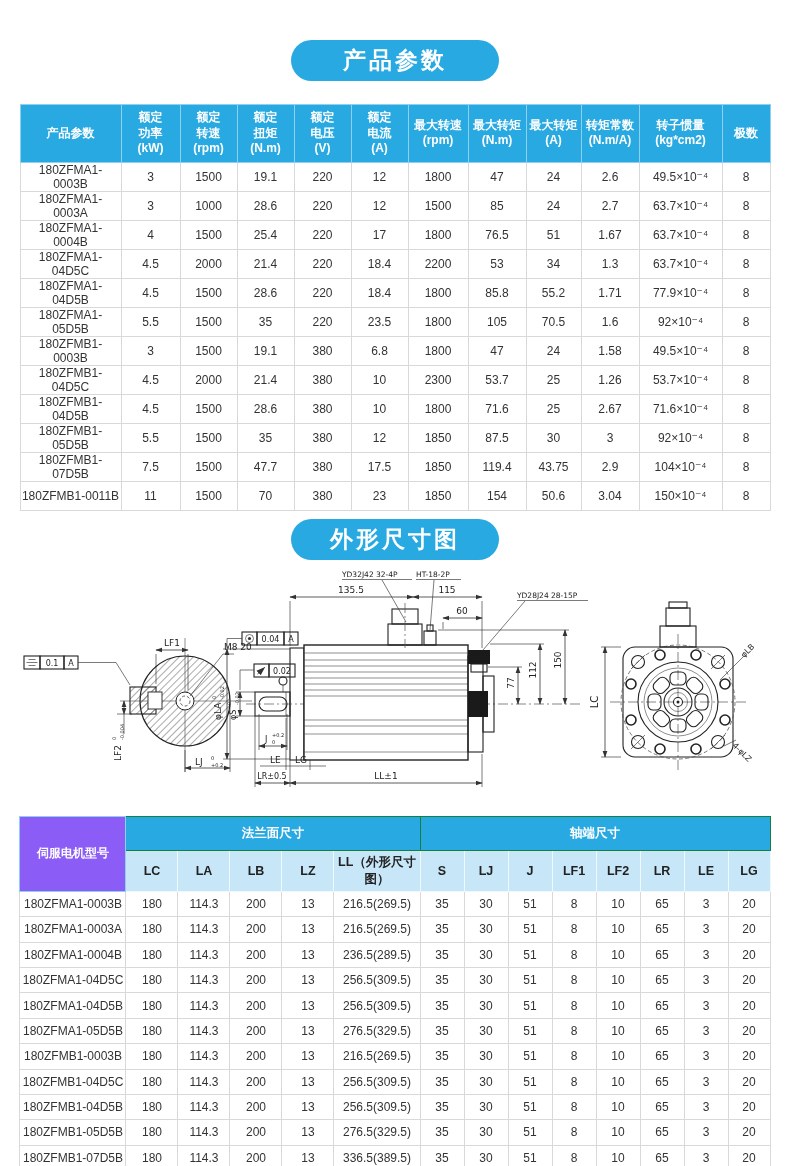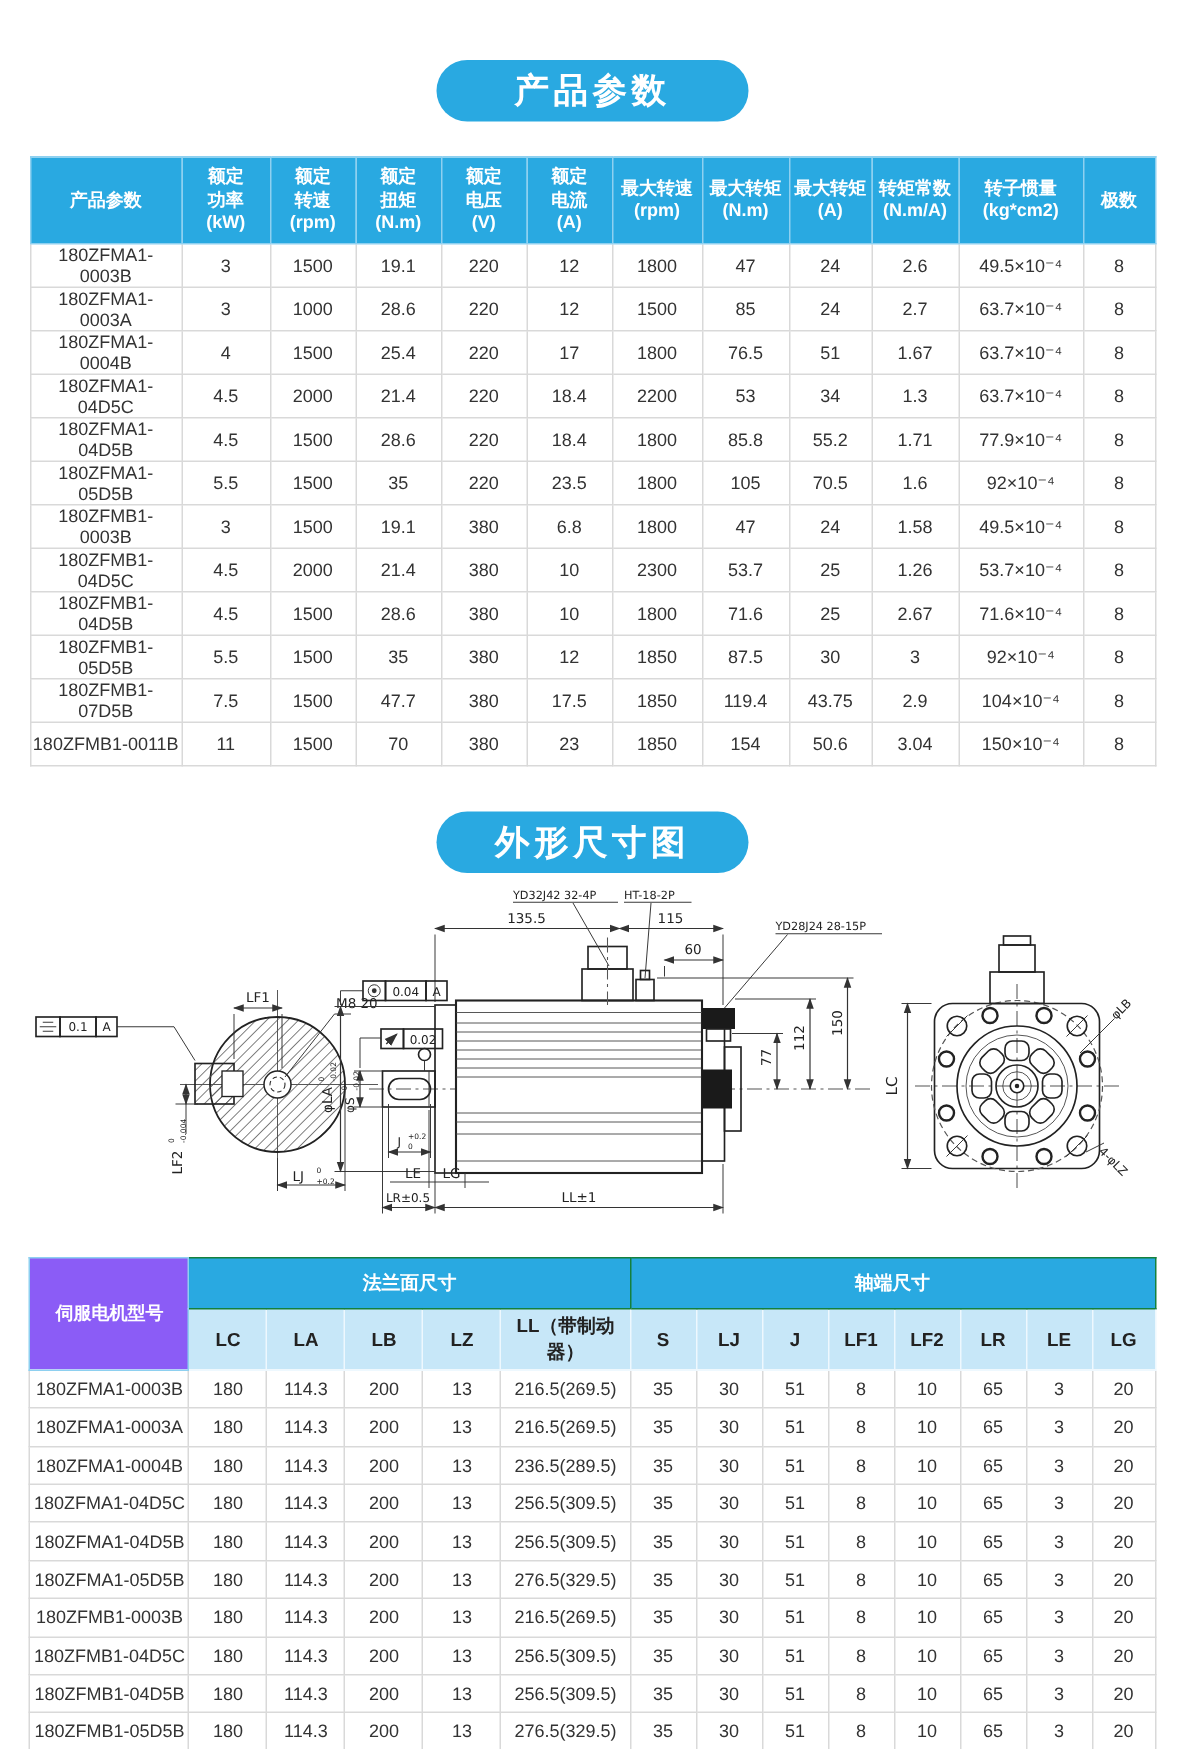--- a/index.html
+++ b/index.html
@@ -7,21 +7,21 @@
     width:790px;min-height:1166px;background:#ffffff;
     font-family:"Liberation Sans","DejaVu Sans",sans-serif;
     -webkit-font-smoothing:antialiased;
   }
   .pill{
     width:208px;height:41px;border-radius:22px;background:#29a9e1;
     color:#fff;font-size:23px;font-weight:700;letter-spacing:3px;
     text-align:center;line-height:41px;margin:0 auto;
   }
   .pill1{margin-top:40px;}
-  .pill2{margin-top:30px;}
+  .pill2{margin-top:8px;}
   table{border-collapse:collapse;table-layout:fixed;width:750px;margin:0 auto;}
   #params-table{margin-top:23px;}
   #params-table th{
     background:#29a9e1;color:#fff;font-size:12px;font-weight:700;
     border:1px solid #8ed0f0;white-space:pre-line;line-height:1.3;
     padding:5px 1px;vertical-align:middle;
   }
   #params-table td{
     border:1px solid #d9d9d9;font-size:12px;color:#333;text-align:center;
     height:28px;padding:0 1px;background:#fff;
@@ -569,21 +569,21 @@
     <tr>
       <th class="model-th" rowspan="2">伺服电机型号</th>
       <th class="group-th" colspan="5">法兰面尺寸</th>
       <th class="group-th" colspan="8">轴端尺寸</th>
     </tr>
     <tr class="sub-header">
         <th>LC</th>
         <th>LA</th>
         <th>LB</th>
         <th>LZ</th>
-        <th>LL（带制动器）</th>
+        <th>LL（外形尺寸图）</th>
         <th>S</th>
         <th>LJ</th>
         <th>J</th>
         <th>LF1</th>
         <th>LF2</th>
         <th>LR</th>
         <th>LE</th>
         <th>LG</th>
       </tr>
   </thead>

